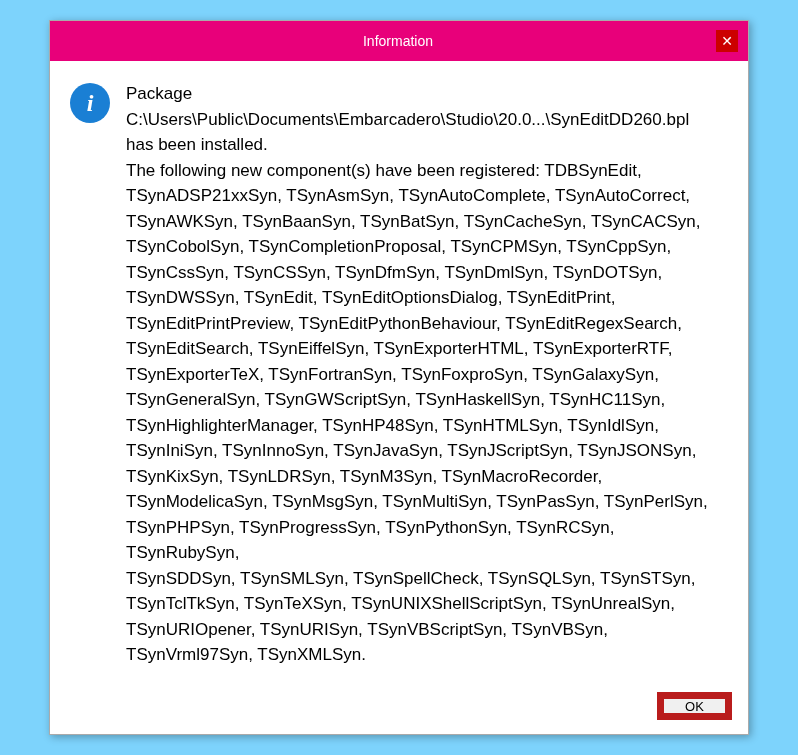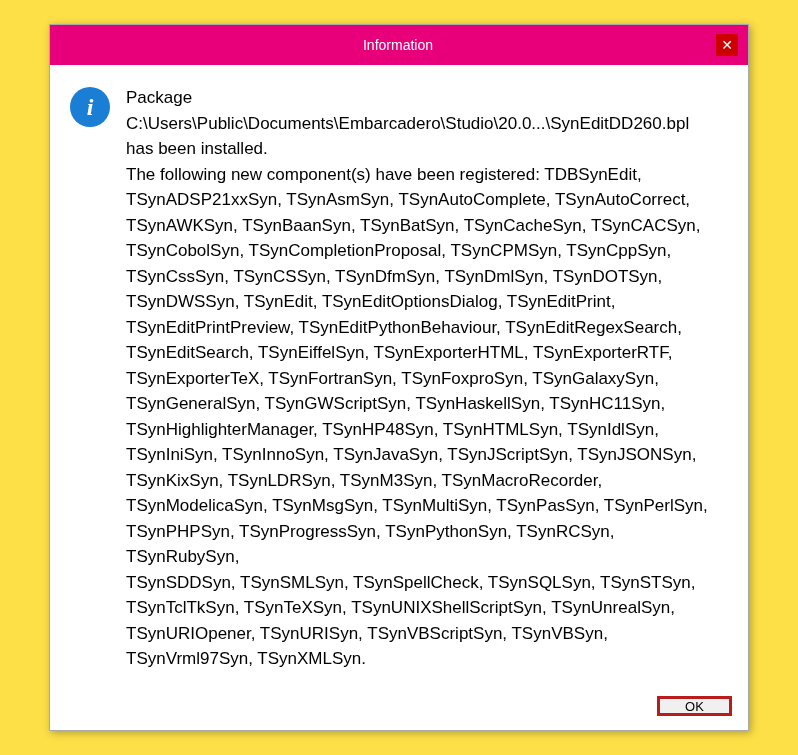--- a/index.html
+++ b/index.html
@@ -14,21 +14,21 @@
       align-items: center;
       justify-content: center;
       width: 798px;
       height: 755px;
       font-family: 'Segoe UI', Tahoma, Geneva, Verdana, sans-serif;
     }
 
     .overlay {
       position: fixed;
       inset: 0;
-      background: #fde047;
+      background: #7dd3fc;
       display: flex;
       align-items: center;
       justify-content: center;
     }
 
     .dialog {
       width: 700px;
       background: #ffffff;
       border: 1px solid #aaaaaa;
       box-shadow: 2px 2px 8px rgba(0,0,0,0.3);
@@ -108,23 +108,23 @@
     }
 
     .dialog-footer {
       display: flex;
       justify-content: flex-end;
       padding: 8px 16px 14px 16px;
     }
 
     .ok-btn {
       min-width: 75px;
-      height: 20px;
+      height: 28px;
       background: #f0f0f0;
-      border: 3px solid #b91c1c;
+      border: 7px solid #b91c1c;
       font-size: 13px;
       cursor: pointer;
       padding: 0 16px;
       color: #000000;
     }
   </style>
 </head>
 <body>
 
 <div class="overlay">

